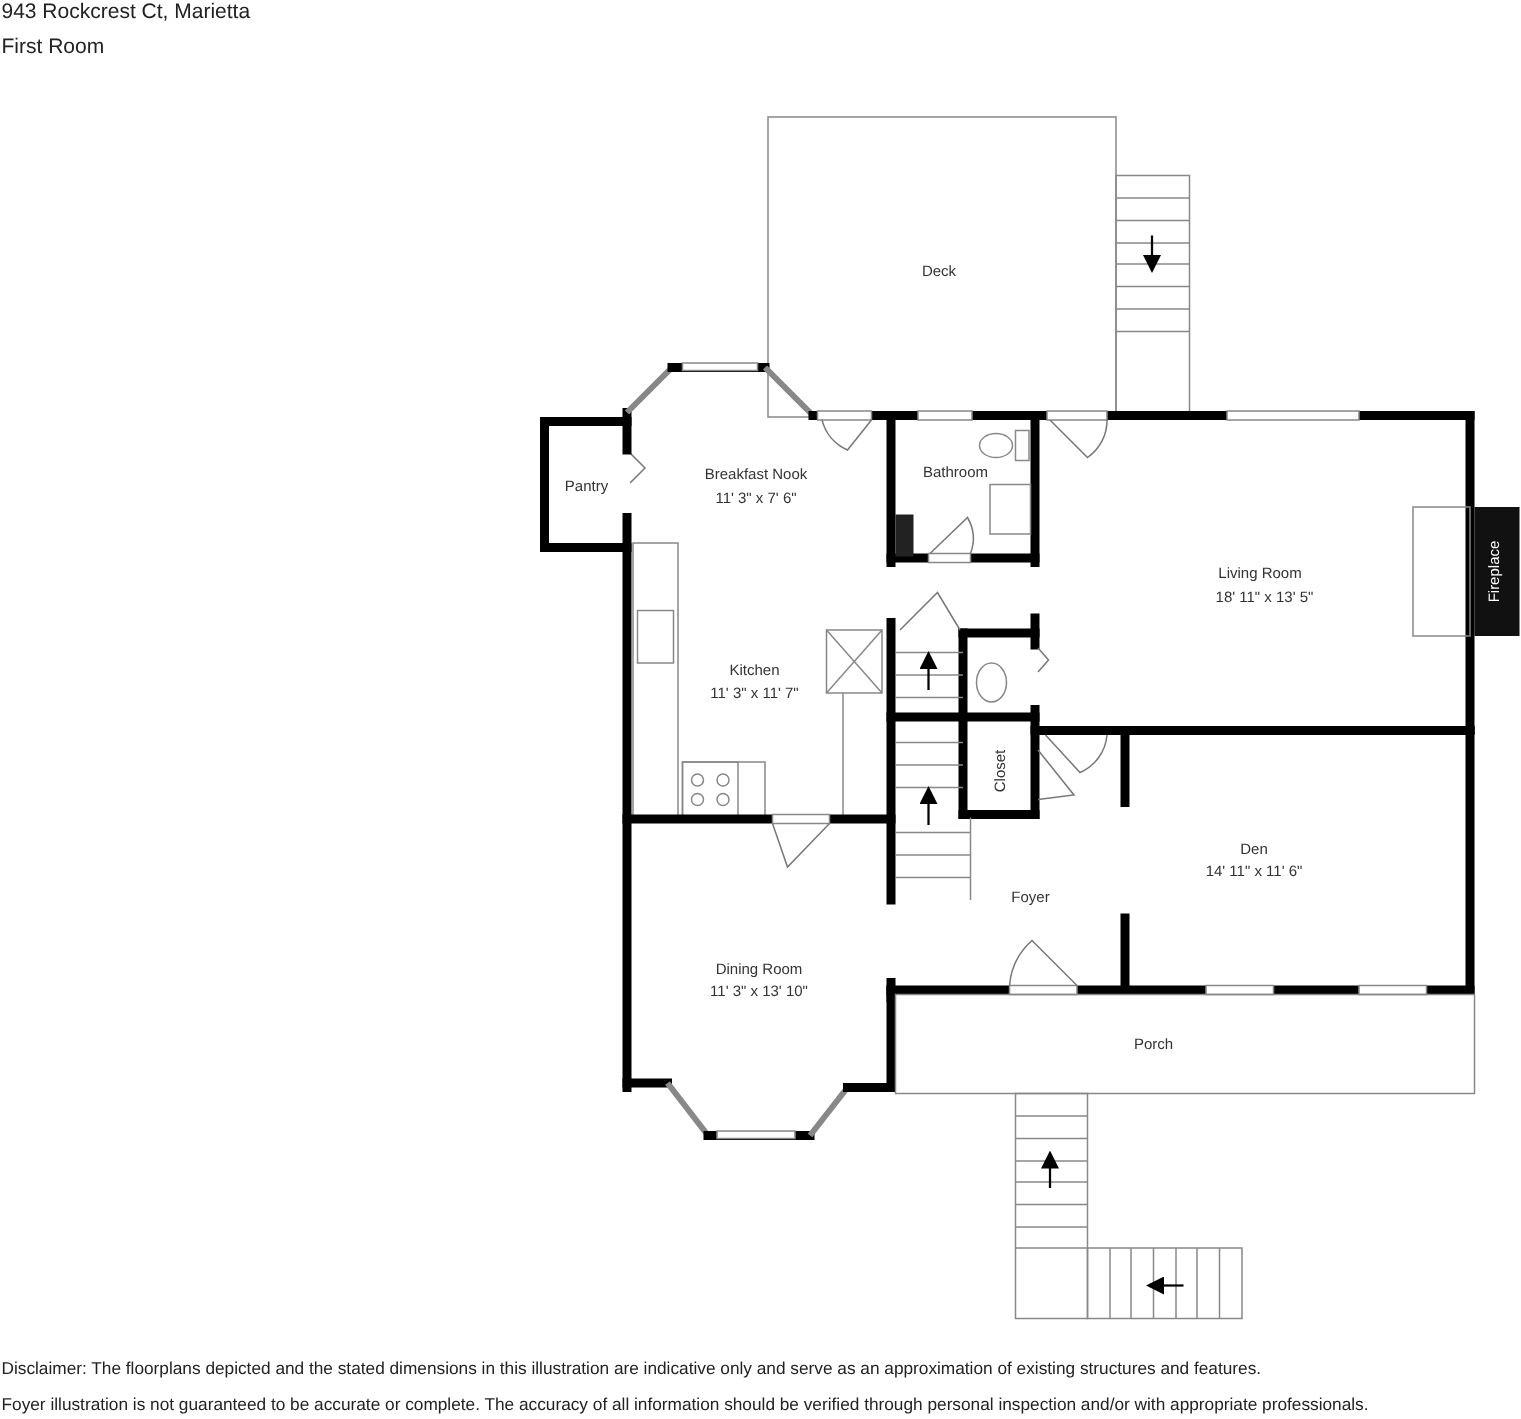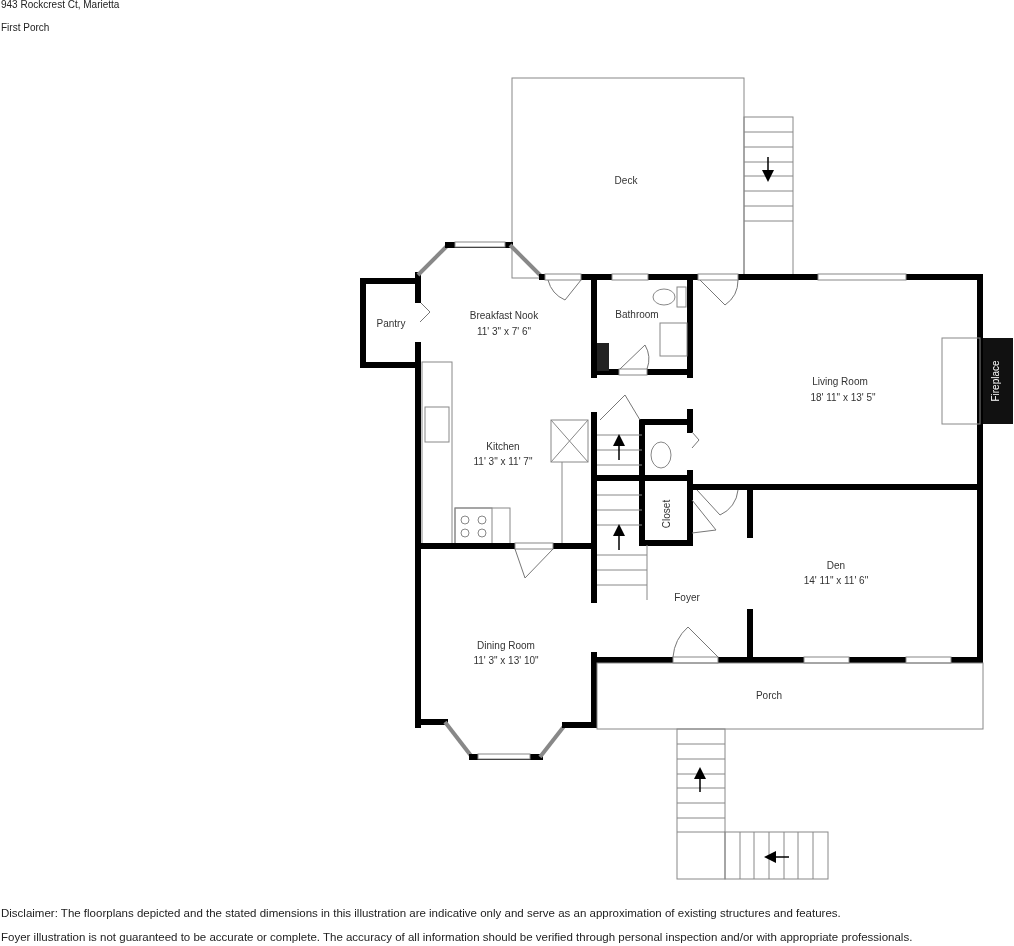--- a/index.html
+++ b/index.html
@@ -1,34 +1,34 @@
 <!DOCTYPE html>
 <html><head>
 <meta charset="utf-8">
 <style>
   html,body{margin:0;padding:0;background:#fff;}
   body{width:1014px;height:946px;position:relative;overflow:hidden;font-family:"Liberation Sans",sans-serif;color:#222;}
-  .hdr{position:absolute;left:1px;font-size:10px;color:#222;}
+  .hdr{position:absolute;left:1px;font-size:14px;color:#222;}
   #title{top:-1px;}
   #subtitle{top:22px;}
   .disc{position:absolute;left:1px;font-size:11.5px;color:#222;white-space:nowrap;}
   #disc1{top:907px;}
   #disc2{top:931px;}
   svg{position:absolute;left:0;top:0;}
   .lbl{font-family:"Liberation Sans",sans-serif;font-size:10px;fill:#333;text-anchor:middle;}
   .thin{stroke:#888;stroke-width:1;fill:none;}
   .wall{stroke:#000;stroke-width:6;fill:none;stroke-linecap:square;}
   .win{fill:#fff;stroke:#888;stroke-width:1;}
   .door{stroke:#777;stroke-width:1;fill:none;}
 </style>
 </head>
 <body>
 
 <div class="hdr" id="title">943 Rockcrest Ct, Marietta</div>
-<div class="hdr" id="subtitle">First Porch</div>
+<div class="hdr" id="subtitle">First Room</div>
 
 <svg width="1014" height="946" viewBox="0 0 1014 946">
   <defs>
     <marker id="ah" markerWidth="8" markerHeight="8" refX="4" refY="4" orient="auto">
       <path d="M0,0 L8,4 L0,8 Z" fill="#000"></path>
     </marker>
   </defs>
 
   <g>
     <rect x="512" y="78" width="232" height="200" class="thin"></rect>

